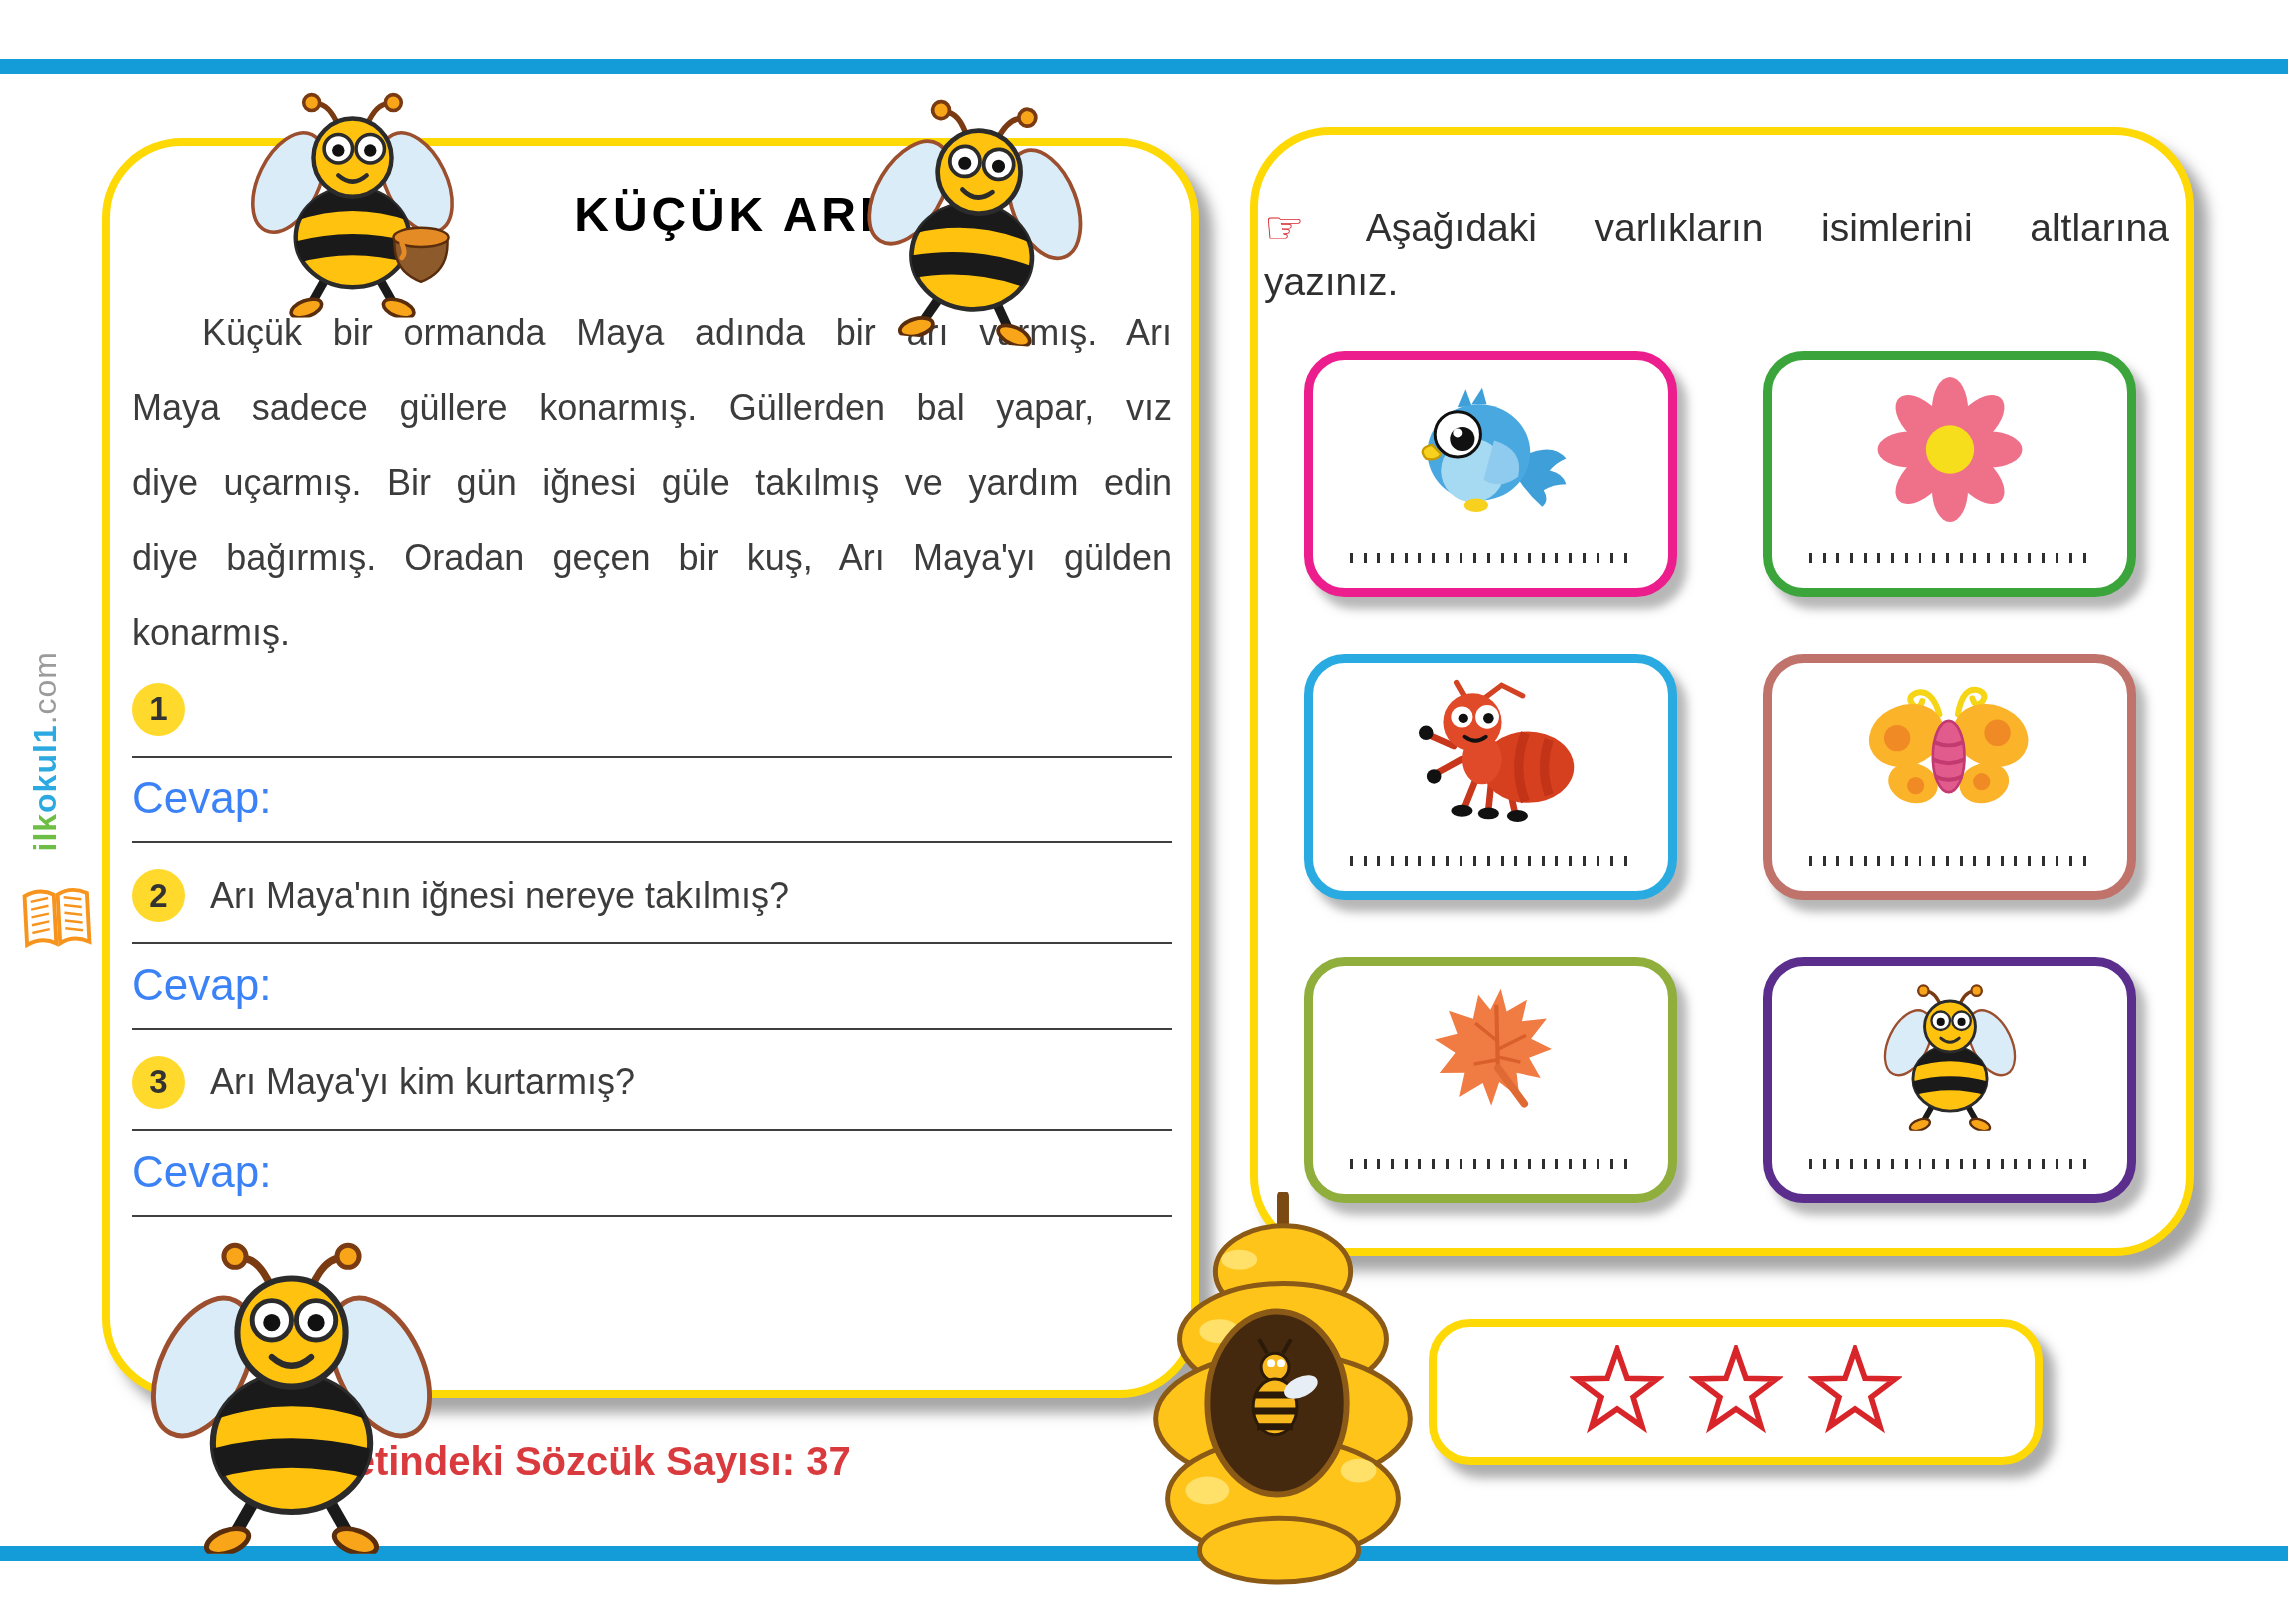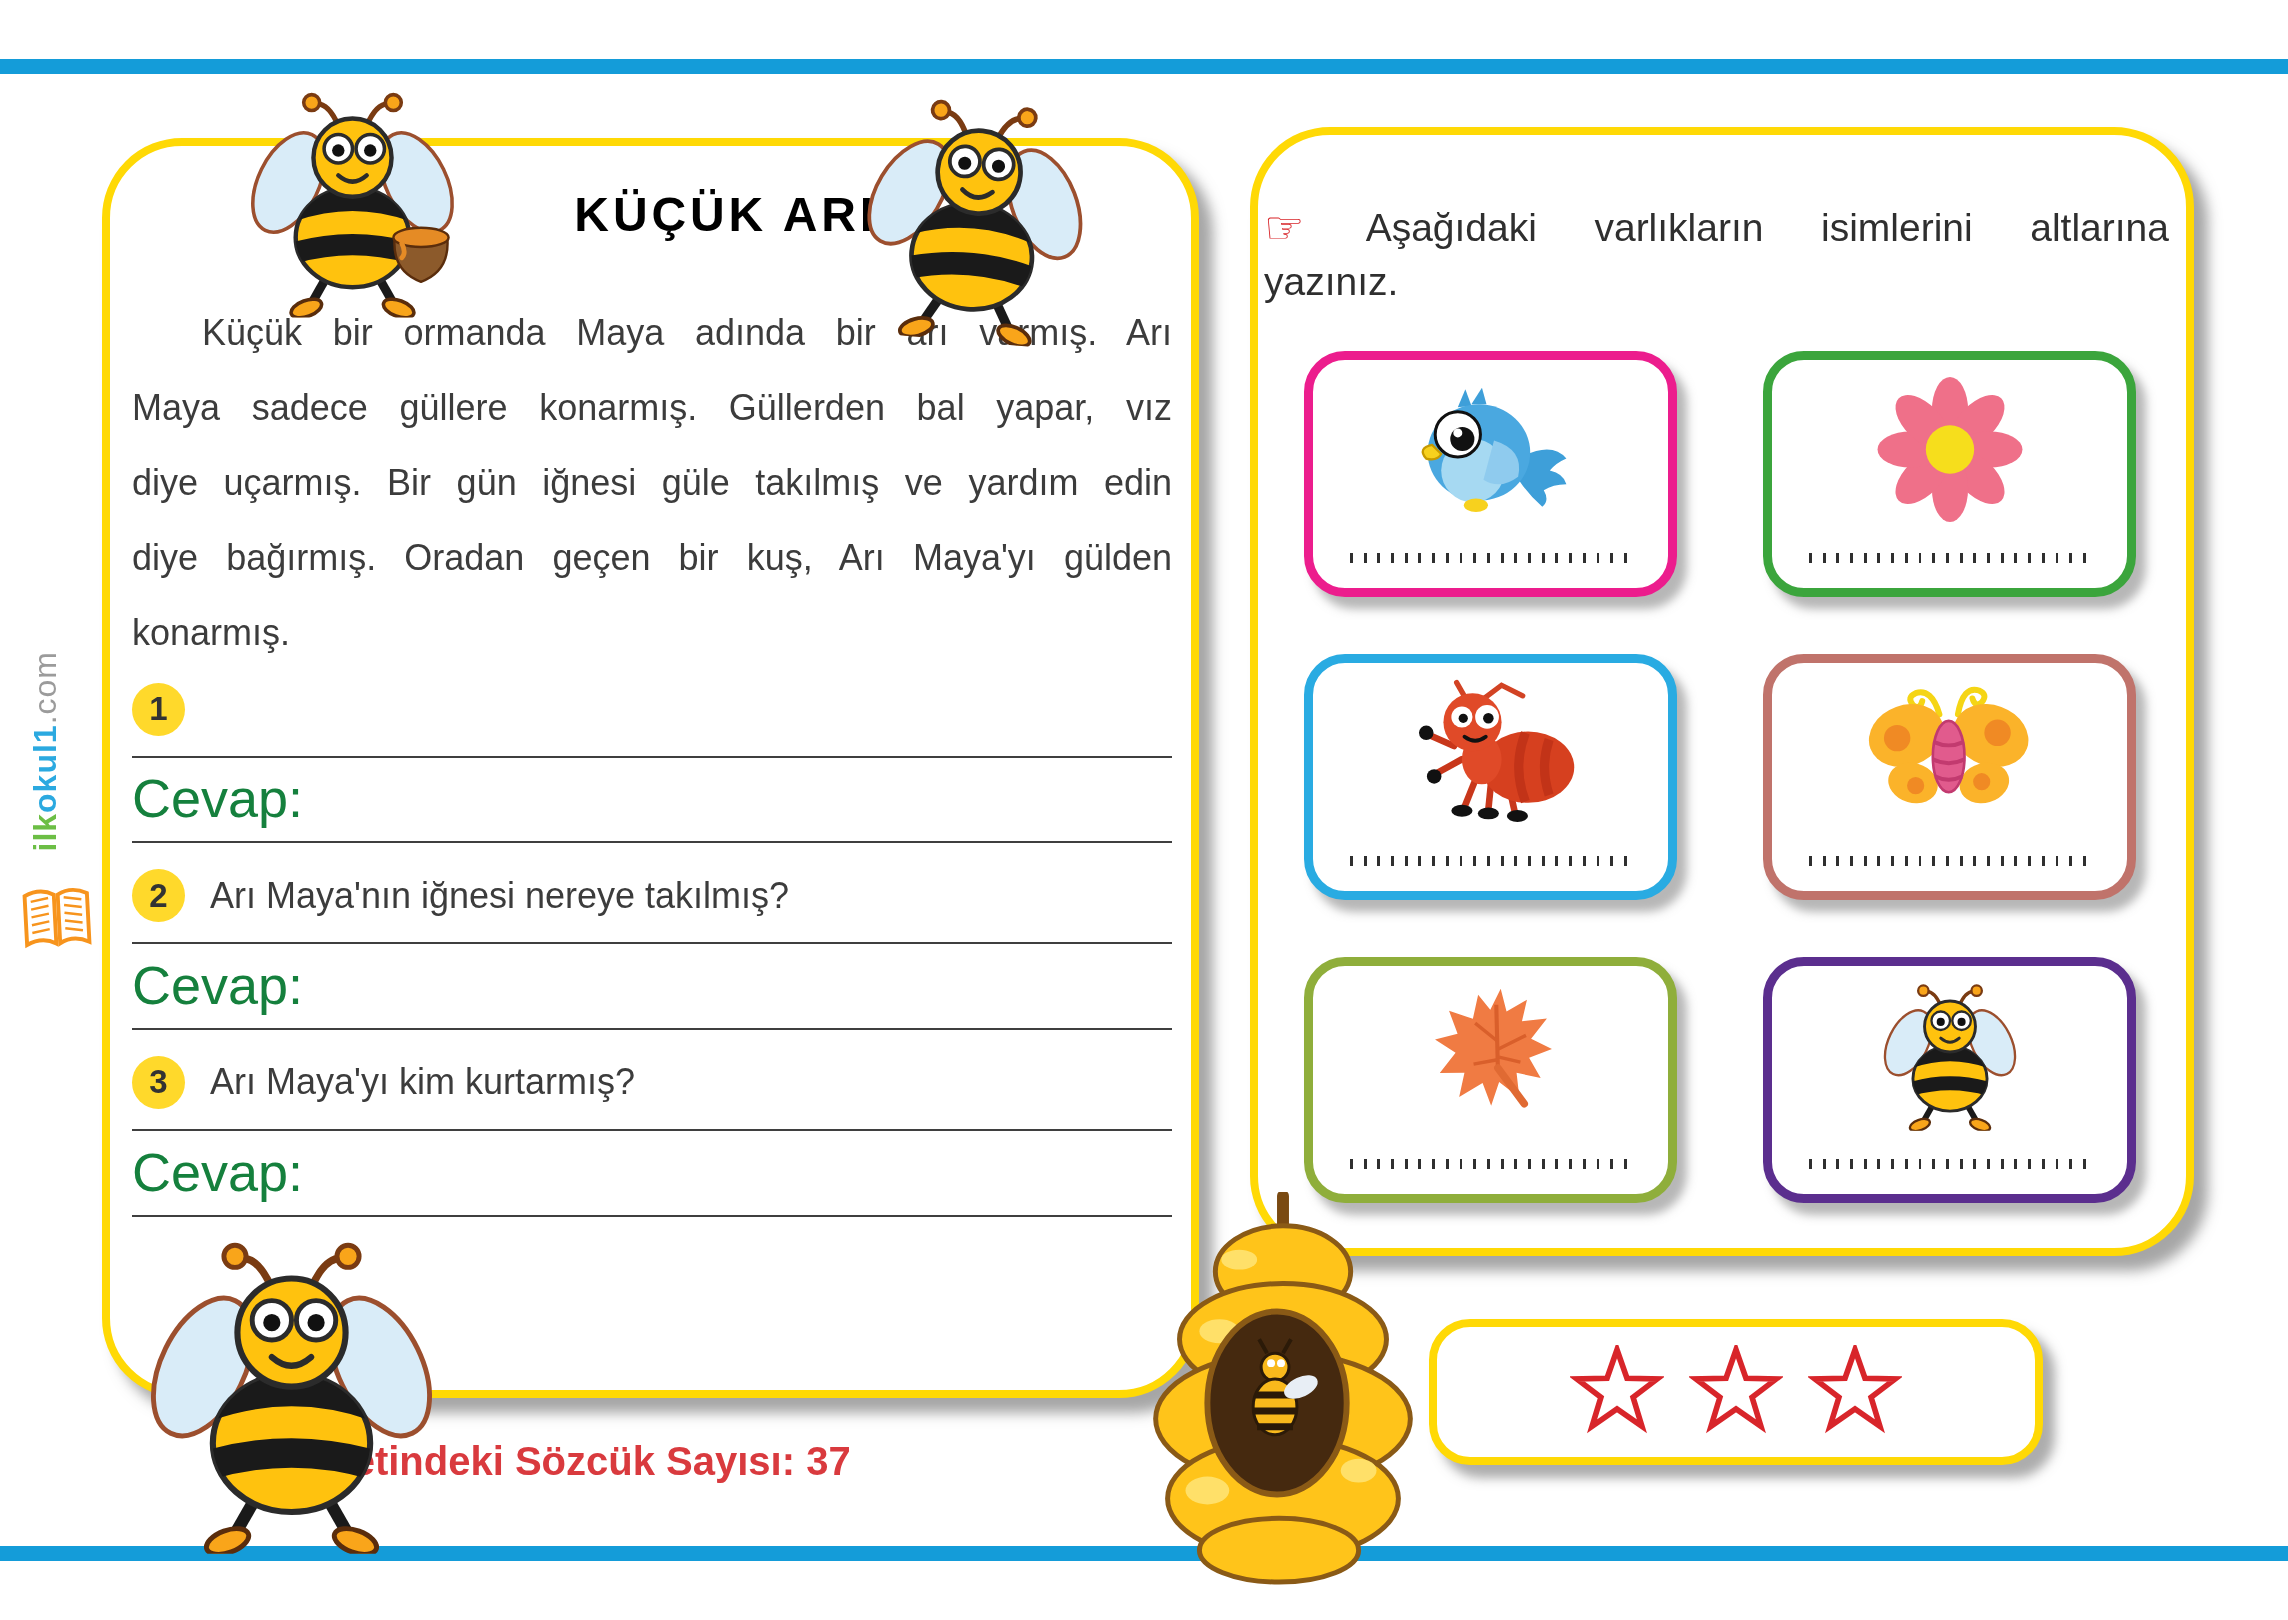--- a/index.html
+++ b/index.html
@@ -44,21 +44,21 @@
   .q-row.first { margin-top:0; }
   .q-num {
     width:53px; height:53px; border-radius:50%; background:#FFD92B; color:#333;
     display:flex; align-items:center; justify-content:center; font-size:33px; font-weight:700;
     flex:0 0 auto;
   }
   .q-text { font-size:36px; }
   .rule { border-bottom:2.9px solid #3F3F3F; margin-top:13.7px; }
   .rule.after-cevap { margin-top:11.7px; }
   .cevap { margin-top:9.8px; height:62px; display:flex; align-items:center;
-           color:#15803d; font-size:54px; font-weight:500; }
+           color:#3b82f6; font-size:44px; font-weight:500; }
 
   
   .word-count { left:273px; top:1439px; width:624px; text-align:center; z-index:2;
                 color:#D93A3E; font-size:40px; font-weight:600; }
 
   
   .watermark {
     left:27px; top:651px; z-index:2; writing-mode:vertical-rl; transform:rotate(180deg);
     font-size:32px; font-weight:700; letter-spacing:1px;
   }

